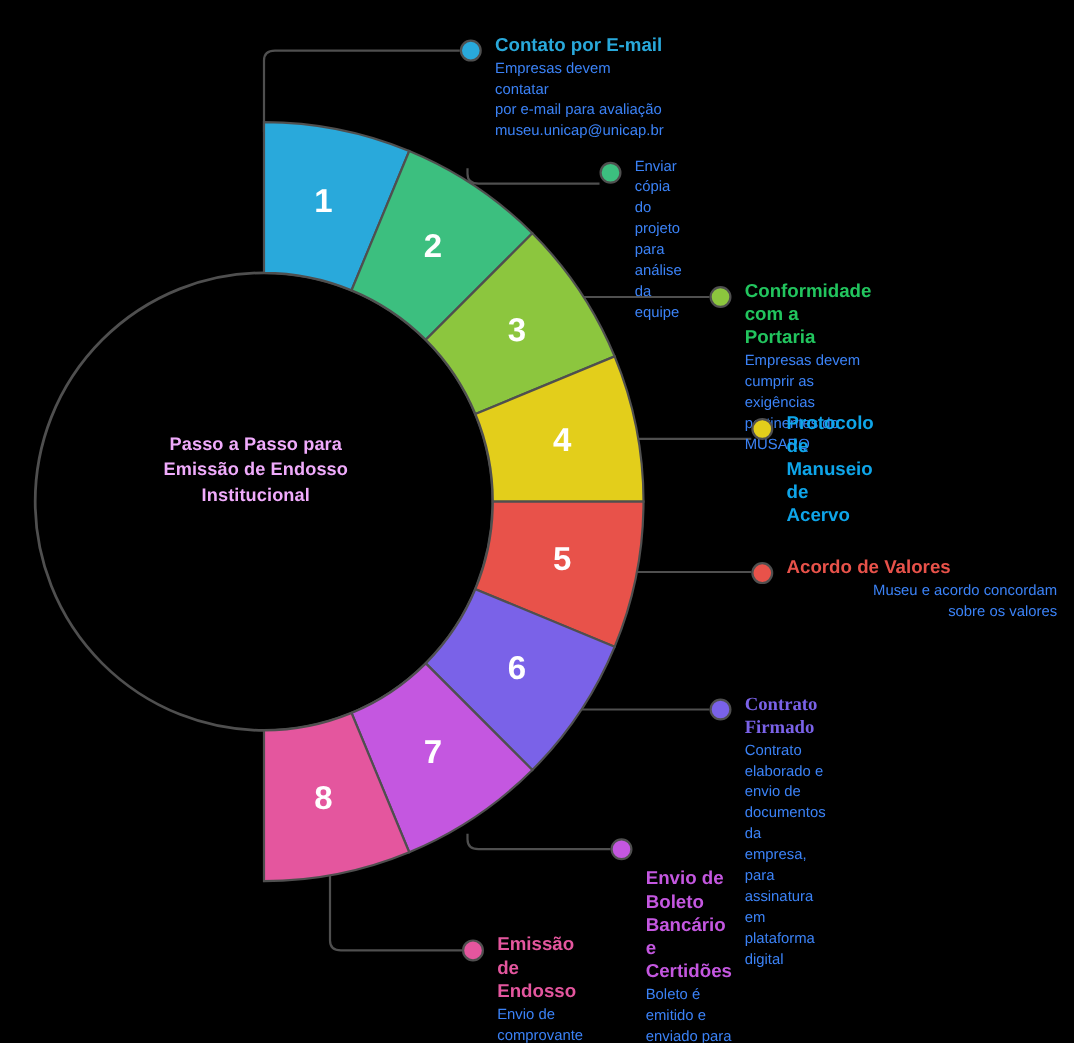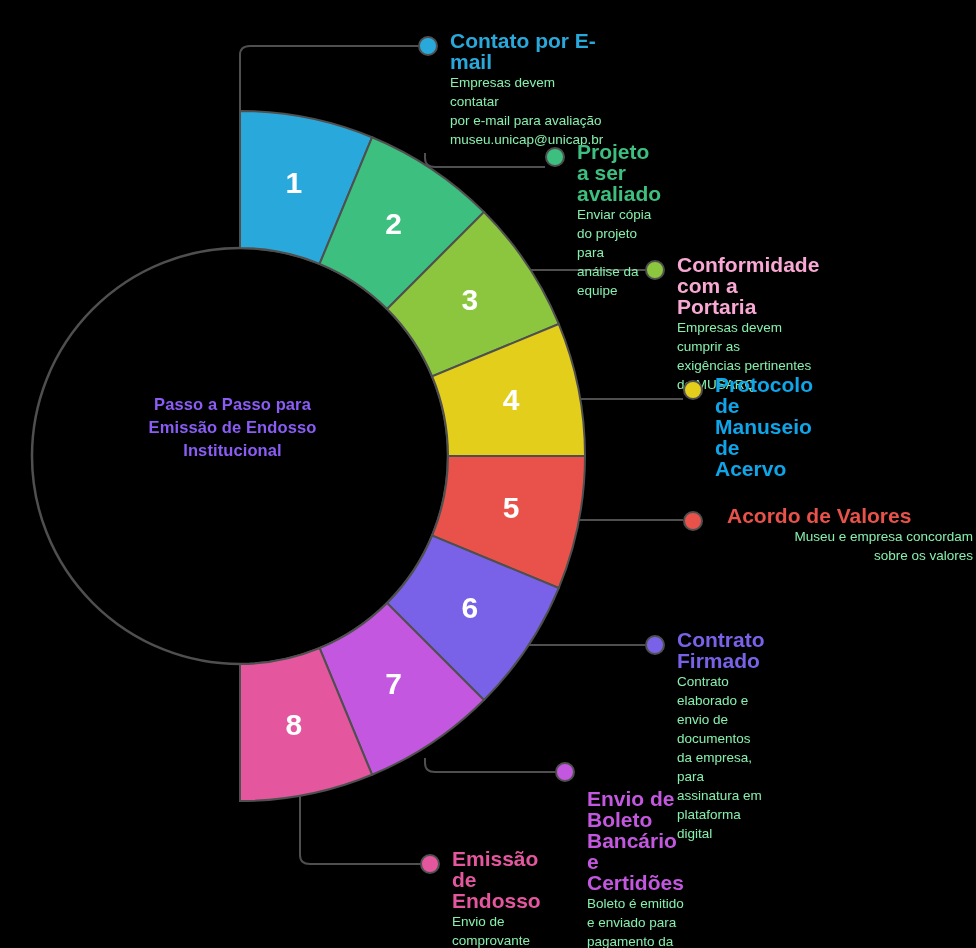--- a/index.html
+++ b/index.html
@@ -36,21 +36,21 @@
     fill: #ffffff;
     text-anchor: middle;
     dominant-baseline: middle;
   }
   .center-title {
     position: absolute;
     left: 55px;
     top: 393px;
     width: 355px;
     text-align: center;
-    color: #8b5cf6;
+    color: #f0abfc;
     font-size: 16.5px;
     font-weight: bold;
     line-height: 23px;
     letter-spacing: 0.1px;
     white-space: pre-line;
   }
   .callout {
     position: absolute;
   }
   .callout .dot {
@@ -62,35 +62,35 @@
     border-radius: 50%;
     border: 2px solid #4f4f4f;
     box-sizing: border-box;
   }
   .callout .txt {
     position: absolute;
     left: 32px;
     top: -6px;
   }
   .callout .title {
-    font-size: 21px;
+    font-size: 17px;
     font-weight: bold;
     line-height: 21px;
     margin: 0 0 1px 0;
     white-space: pre-line;
   }
   .callout .desc {
     font-size: 13.5px;
-    color: #86efac;
+    color: #3b82f6;
     line-height: 19px;
     margin: 0;
     white-space: pre-line;
     font-weight: normal;
   }
-  .callout.right-align .txt { text-align: right; left: auto; margin-left: 12px; }
+  .callout.right-align .txt { text-align: right; left: auto; }
 </style>
 </head>
 <body>
 
 <div id="infographic">
 
   <svg id="donut" viewBox="0 0 976 948">
 
     <circle cx="240" cy="456" r="208" fill="none" stroke="#4f4f4f" stroke-width="2.5"></circle>
 
@@ -137,57 +137,56 @@
       <div class="title" style="color: rgb(41, 169, 219);">Contato por E-mail</div>
       <div class="desc">Empresas devem contatar
 por e-mail para avaliação
 museu.unicap@unicap.br</div>
     </div>
   </div>
 
   <div class="callout" style="left:545px; top:147px;">
     <span class="dot" style="background: rgb(60, 191, 127);"></span>
     <div class="txt">
-      <div class="title" style="color: rgb(60, 191, 127);">Projeto a ser avaliado</div>
       <div class="desc">Enviar cópia do projeto para
 análise da equipe</div>
     </div>
   </div>
 
   <div class="callout" style="left:645px; top:260px;">
     <span class="dot" style="background: rgb(140, 198, 62);"></span>
     <div class="txt">
-      <div class="title" style="color: #f9a8d4;">Conformidade com a
+      <div class="title" style="color: #22c55e;">Conformidade com a
 Portaria</div>
       <div class="desc">Empresas devem cumprir as
 exigências pertinentes do MUSARQ</div>
     </div>
   </div>
 
   <div class="callout" style="left:683px; top:380px;">
     <span class="dot" style="background: rgb(227, 206, 27);"></span>
     <div class="txt">
       <div class="title" style="color: #0ea5e9;">Protocolo de
 Manuseio de Acervo</div>
     </div>
   </div>
 
   <div class="callout right-align" style="left:683px; top:511px;">
     <span class="dot" style="background: rgb(232, 82, 74);"></span>
     <div class="txt" style="left:32px; width:246px; text-align:right;">
       <div class="title" style="text-align: left; color: rgb(232, 82, 74);">Acordo de Valores</div>
-      <div class="desc">Museu e empresa concordam
+      <div class="desc">Museu e acordo concordam
 sobre os valores</div>
     </div>
   </div>
 
   <div class="callout" style="left:645px; top:635px;">
     <span class="dot" style="background: rgb(122, 98, 232);"></span>
     <div class="txt">
-      <div class="title" style="color: rgb(122, 98, 232);">Contrato Firmado</div>
+      <div class="title" style="color: rgb(122, 98, 232); font-family: Liberation Serif, serif;">Contrato Firmado</div>
       <div class="desc">Contrato elaborado e envio de
 documentos da empresa, para
 assinatura em plataforma digital</div>
     </div>
   </div>
 
   <div class="callout" style="left:555px; top:762px;">
     <span class="dot" style="background: rgb(196, 87, 224);"></span>
     <div class="txt">
       <div class="title" style="color: rgb(196, 87, 224); margin-top: 32px;">Envio de Boleto Bancário e Certidões</div>

